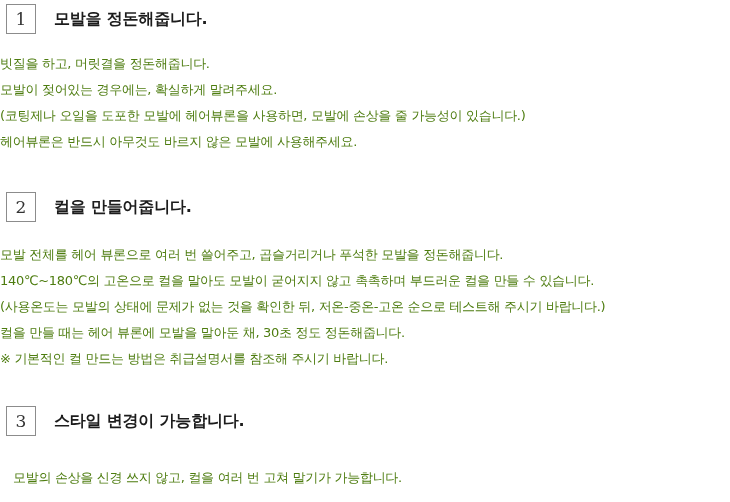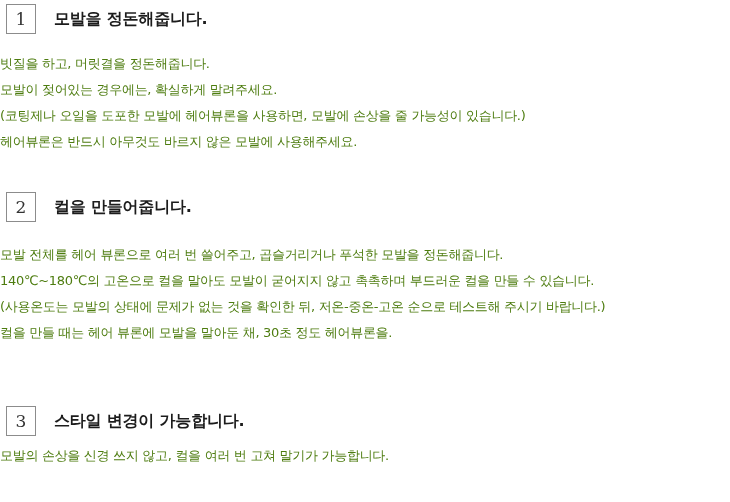--- a/index.html
+++ b/index.html
@@ -67,21 +67,21 @@
   #section-1 { position: absolute; left: 0;  top: 4px; }
   #section-1 .step-head { margin-left: 6px; }
   #section-1 .body-lines { margin-left: 0; margin-top: 20px; }
 
   #section-2 { position: absolute; left: 0; top: 192px; }
   #section-2 .step-head { margin-left: 6px; }
   #section-2 .body-lines { margin-left: 0; margin-top: 23px; }
 
   #section-3 { position: absolute; left: 0; top: 406px; }
   #section-3 .step-head { margin-left: 6px; }
-  #section-3 .body-lines { margin-left: 0; margin-top: 10px; }
+  #section-3 .body-lines { margin-left: 0; margin-top: 32px; padding-left: 13px; }
 </style>
 </head>
 <body>
 
 <div class="page">
 
   <div class="section" id="section-1">
     <div class="step-head">
       <div class="step-num">1</div>
       <div class="step-title">모발을 정돈해줍니다.</div>
@@ -96,21 +96,22 @@
 
   <div class="section" id="section-2">
     <div class="step-head">
       <div class="step-num">2</div>
       <div class="step-title">컬을 만들어줍니다.</div>
     </div>
     <div class="body-lines">
       <p>모발 전체를 헤어 뷰론으로 여러 번 쓸어주고, 곱슬거리거나 푸석한 모발을 정돈해줍니다.</p>
       <p>140℃~180℃의 고온으로 컬을 말아도 모발이 굳어지지 않고 촉촉하며 부드러운 컬을 만들 수 있습니다.</p>
       <p>(사용온도는 모발의 상태에 문제가 없는 것을 확인한 뒤, 저온-중온-고온 순으로 테스트해 주시기 바랍니다.)</p>
-      <p>컬을 만들 때는 헤어 뷰론에 모발을 말아둔 채, 30초 정도 헤어뷰론을.</p>
+      <p>컬을 만들 때는 헤어 뷰론에 모발을 말아둔 채, 30초 정도 정돈해줍니다.</p>
+      <p>※ 기본적인 컬 만드는 방법은 취급설명서를 참조해 주시기 바랍니다.</p>
     </div>
   </div>
 
   <div class="section" id="section-3">
     <div class="step-head">
       <div class="step-num">3</div>
       <div class="step-title">스타일 변경이 가능합니다.</div>
     </div>
     <div class="body-lines">
       <p>모발의 손상을 신경 쓰지 않고, 컬을 여러 번 고쳐 말기가 가능합니다.</p>

